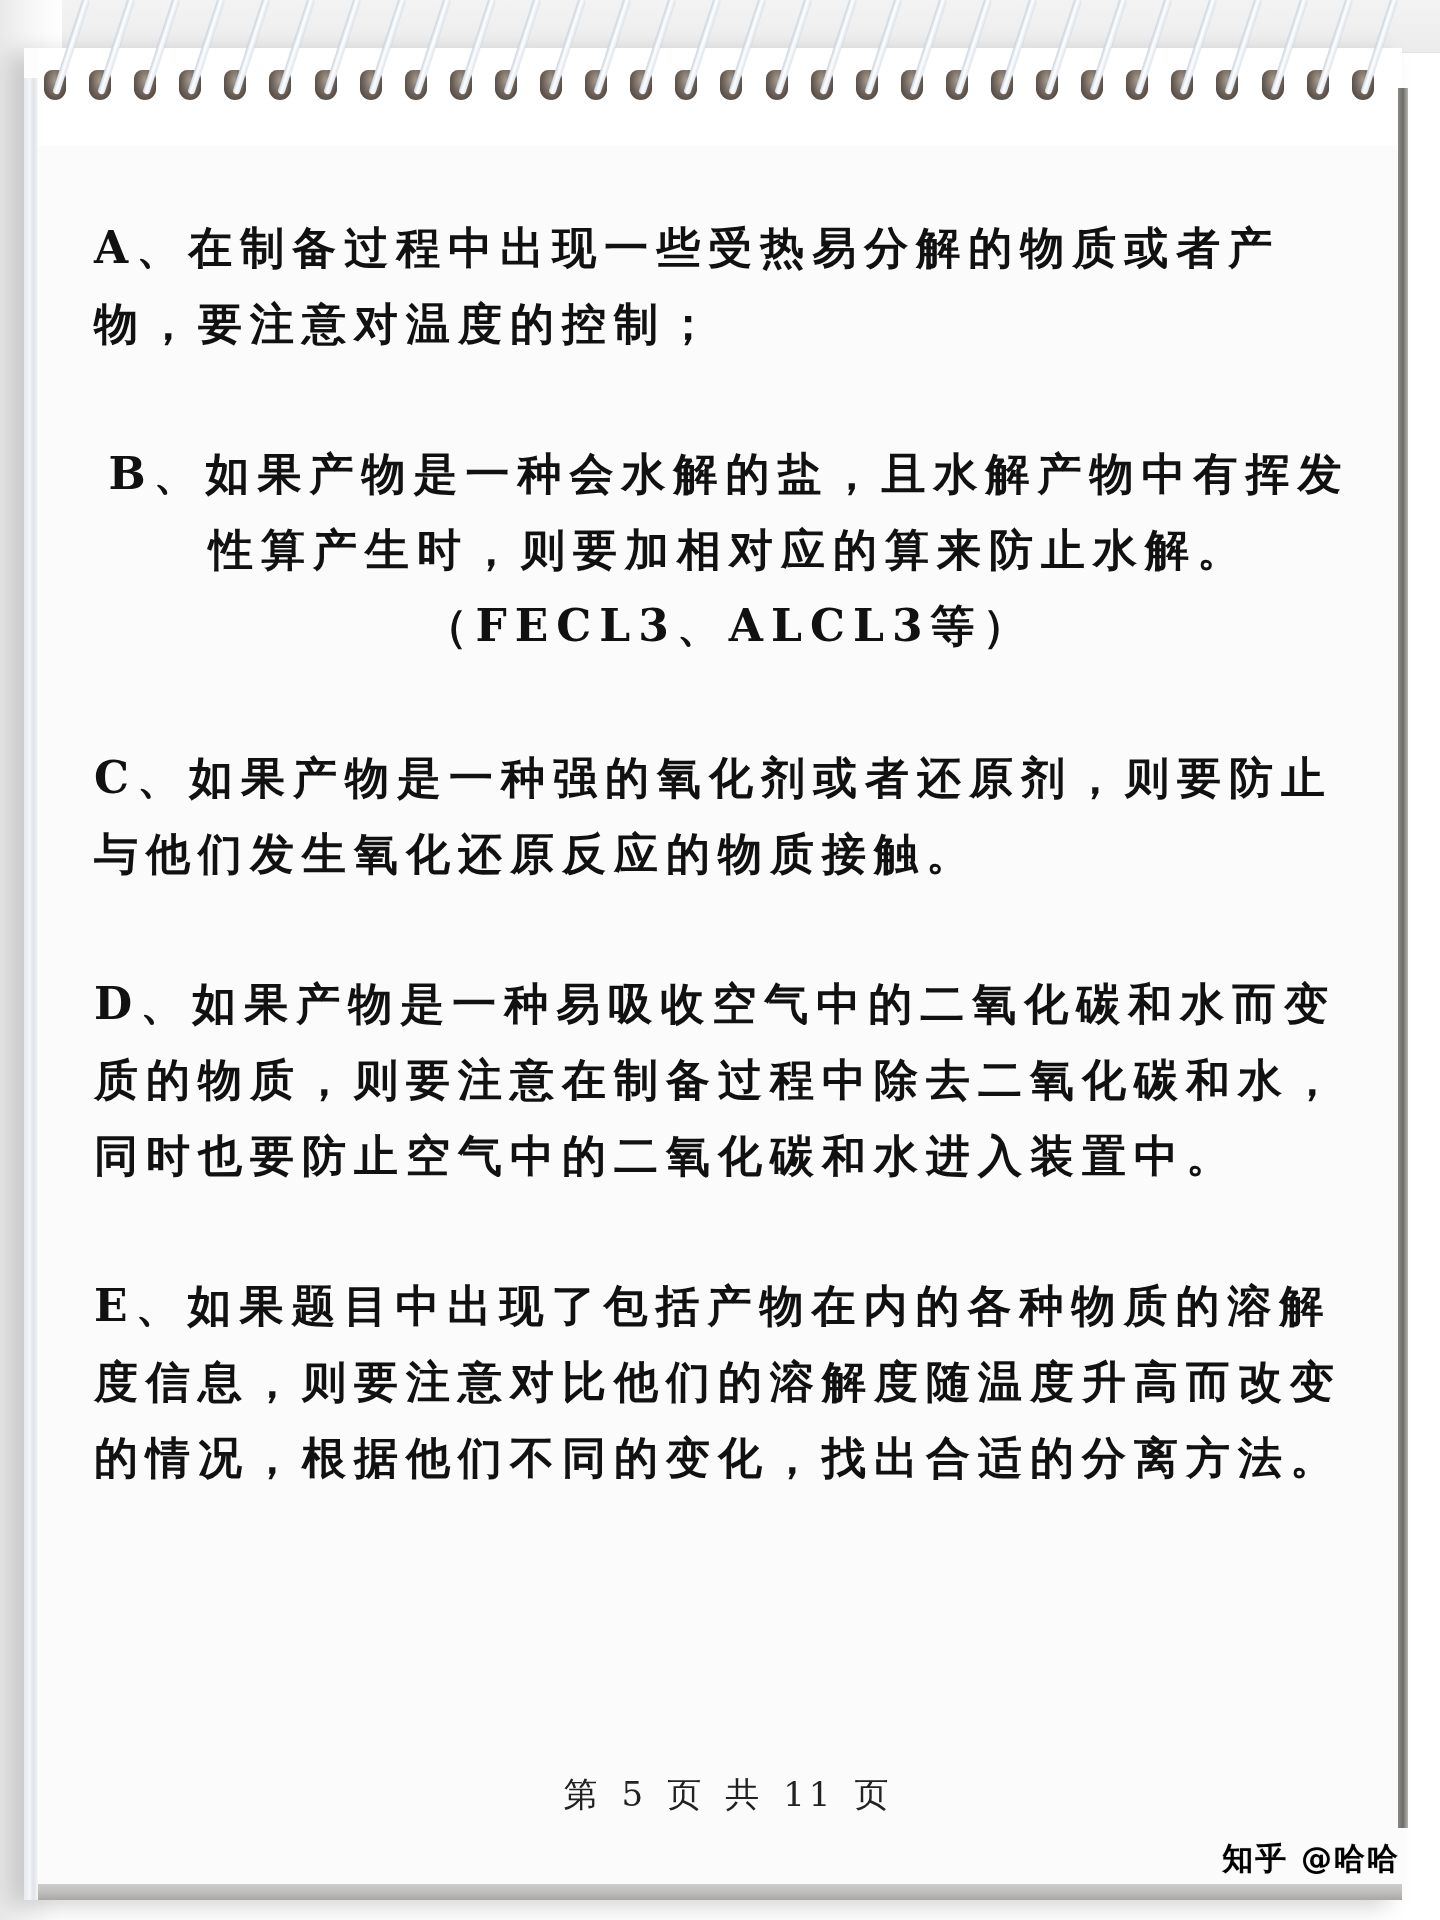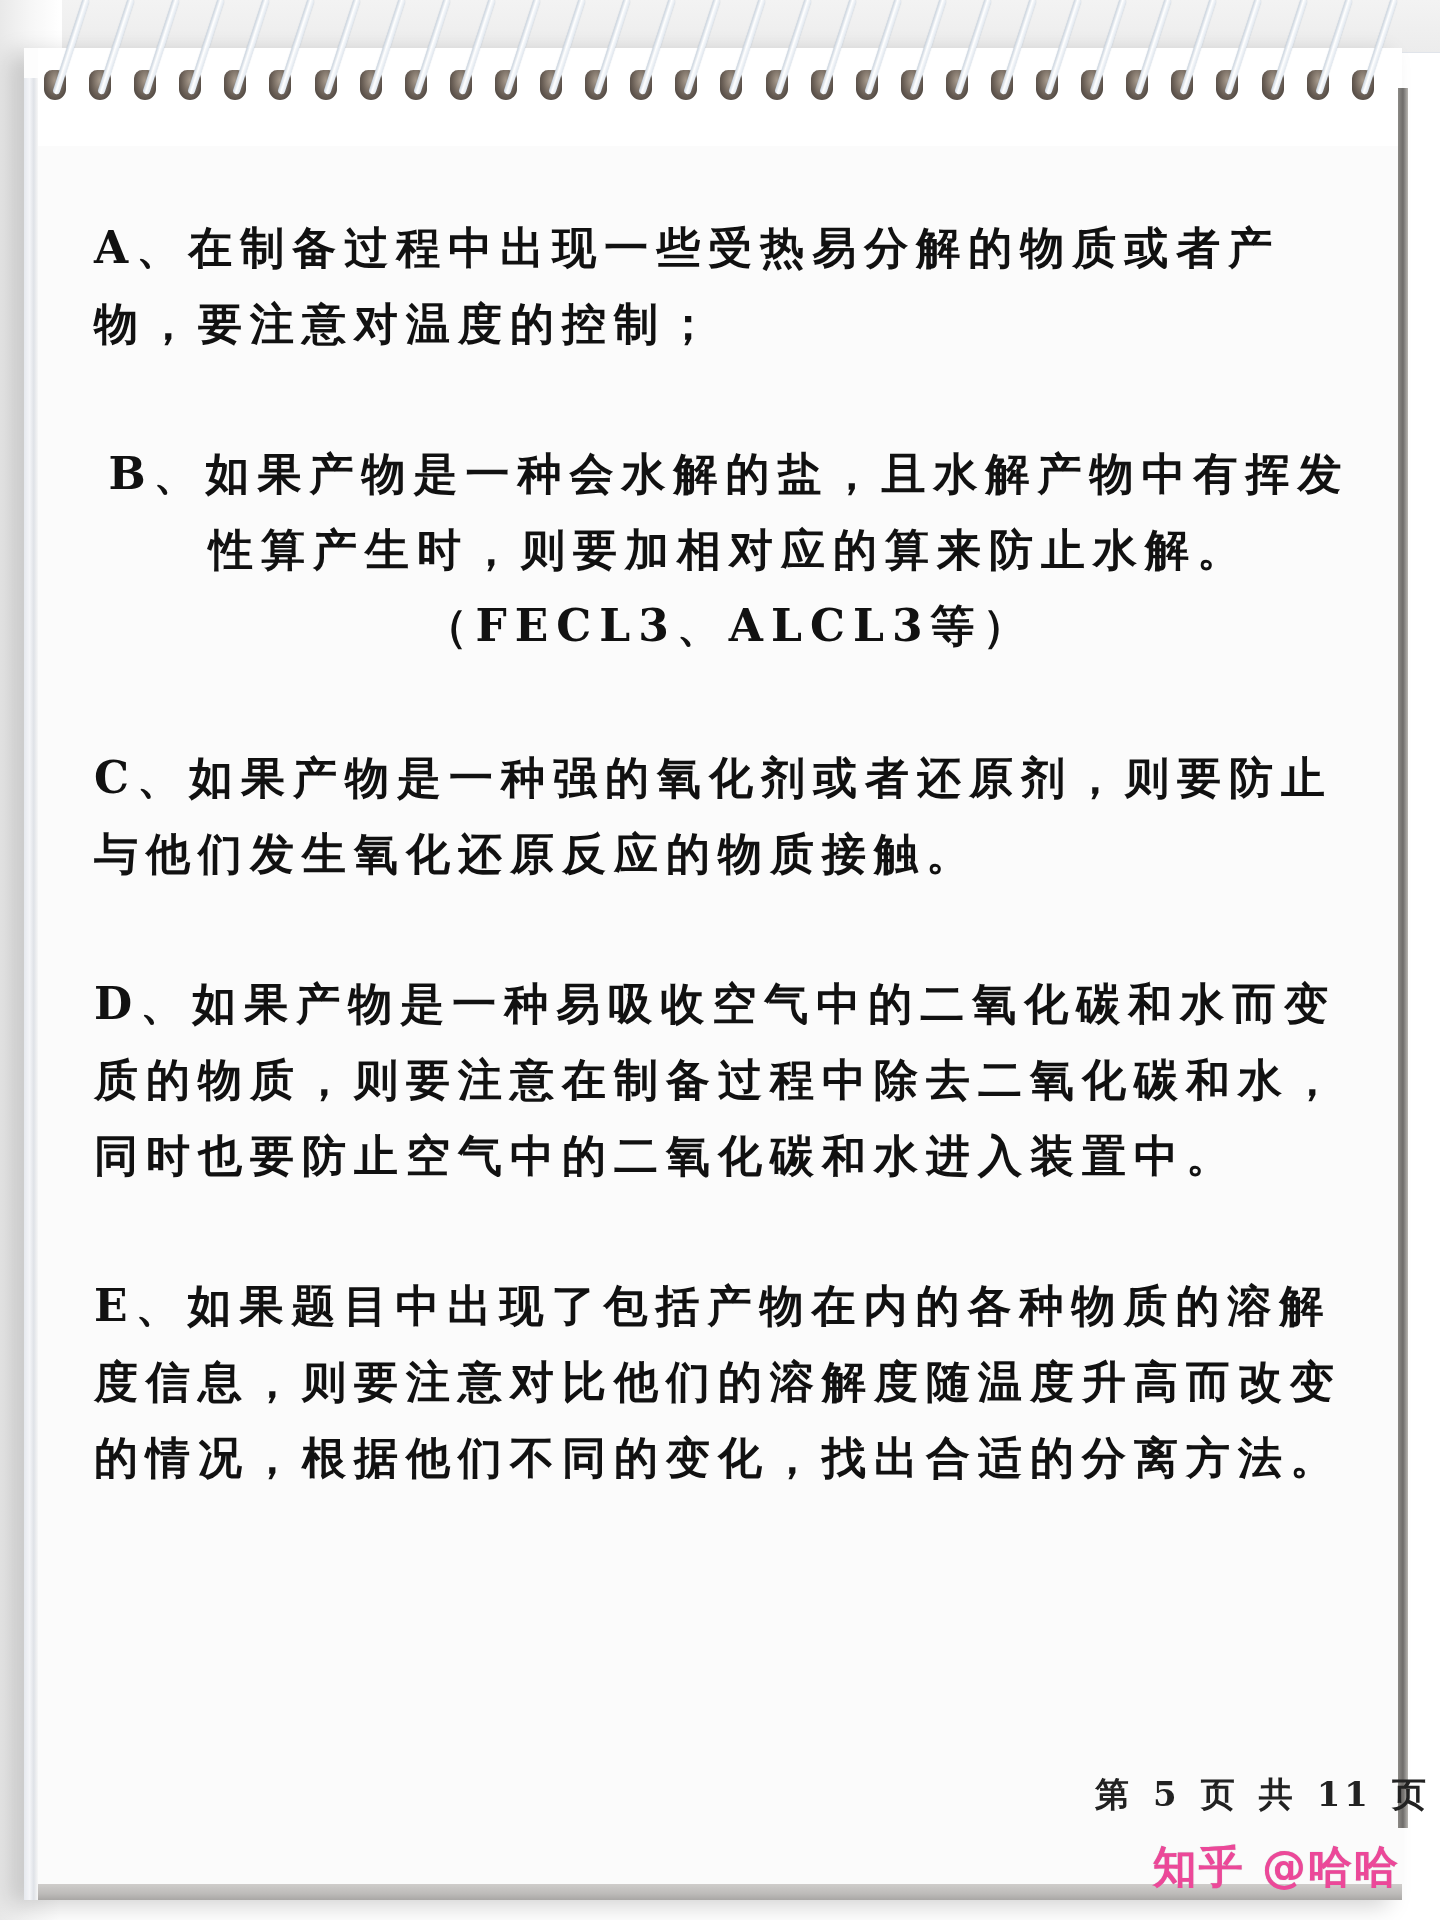--- a/index.html
+++ b/index.html
@@ -121,36 +121,36 @@
       line-height: 76px;
     }
     .para {
       margin: 0 0 74px 0;
     }
     .para.sec-b { margin-bottom: 76px; text-align: center; }
     .footer-page {
       position: absolute;
       left: 0; right: 0;
       top: 1772px;
-      text-align: right;
+      text-align: center;
       font-size: 34px;
-      font-weight: bold;
+      font-weight: normal;
       color: #222;
       letter-spacing: 4px;
       font-family: "DejaVu Serif", serif;
       padding-left: 16px;
     }
     .footer-page span { margin: 0 10px; }
     .watermark {
       position: absolute;
       right: 40px;
       top: 1838px;
       font-family: "DejaVu Sans", sans-serif;
-      font-size: 44px;
-      color: #ec4899;
+      font-size: 31px;
+      color: #000000;
       font-weight: bold;
       letter-spacing: 2px;
       text-shadow: 0 0 1px #bbbbbb;
     }
   </style>
 </head>
 <body>
 
 <div class="backdrop"></div>
 <div class="back-pages"></div>

